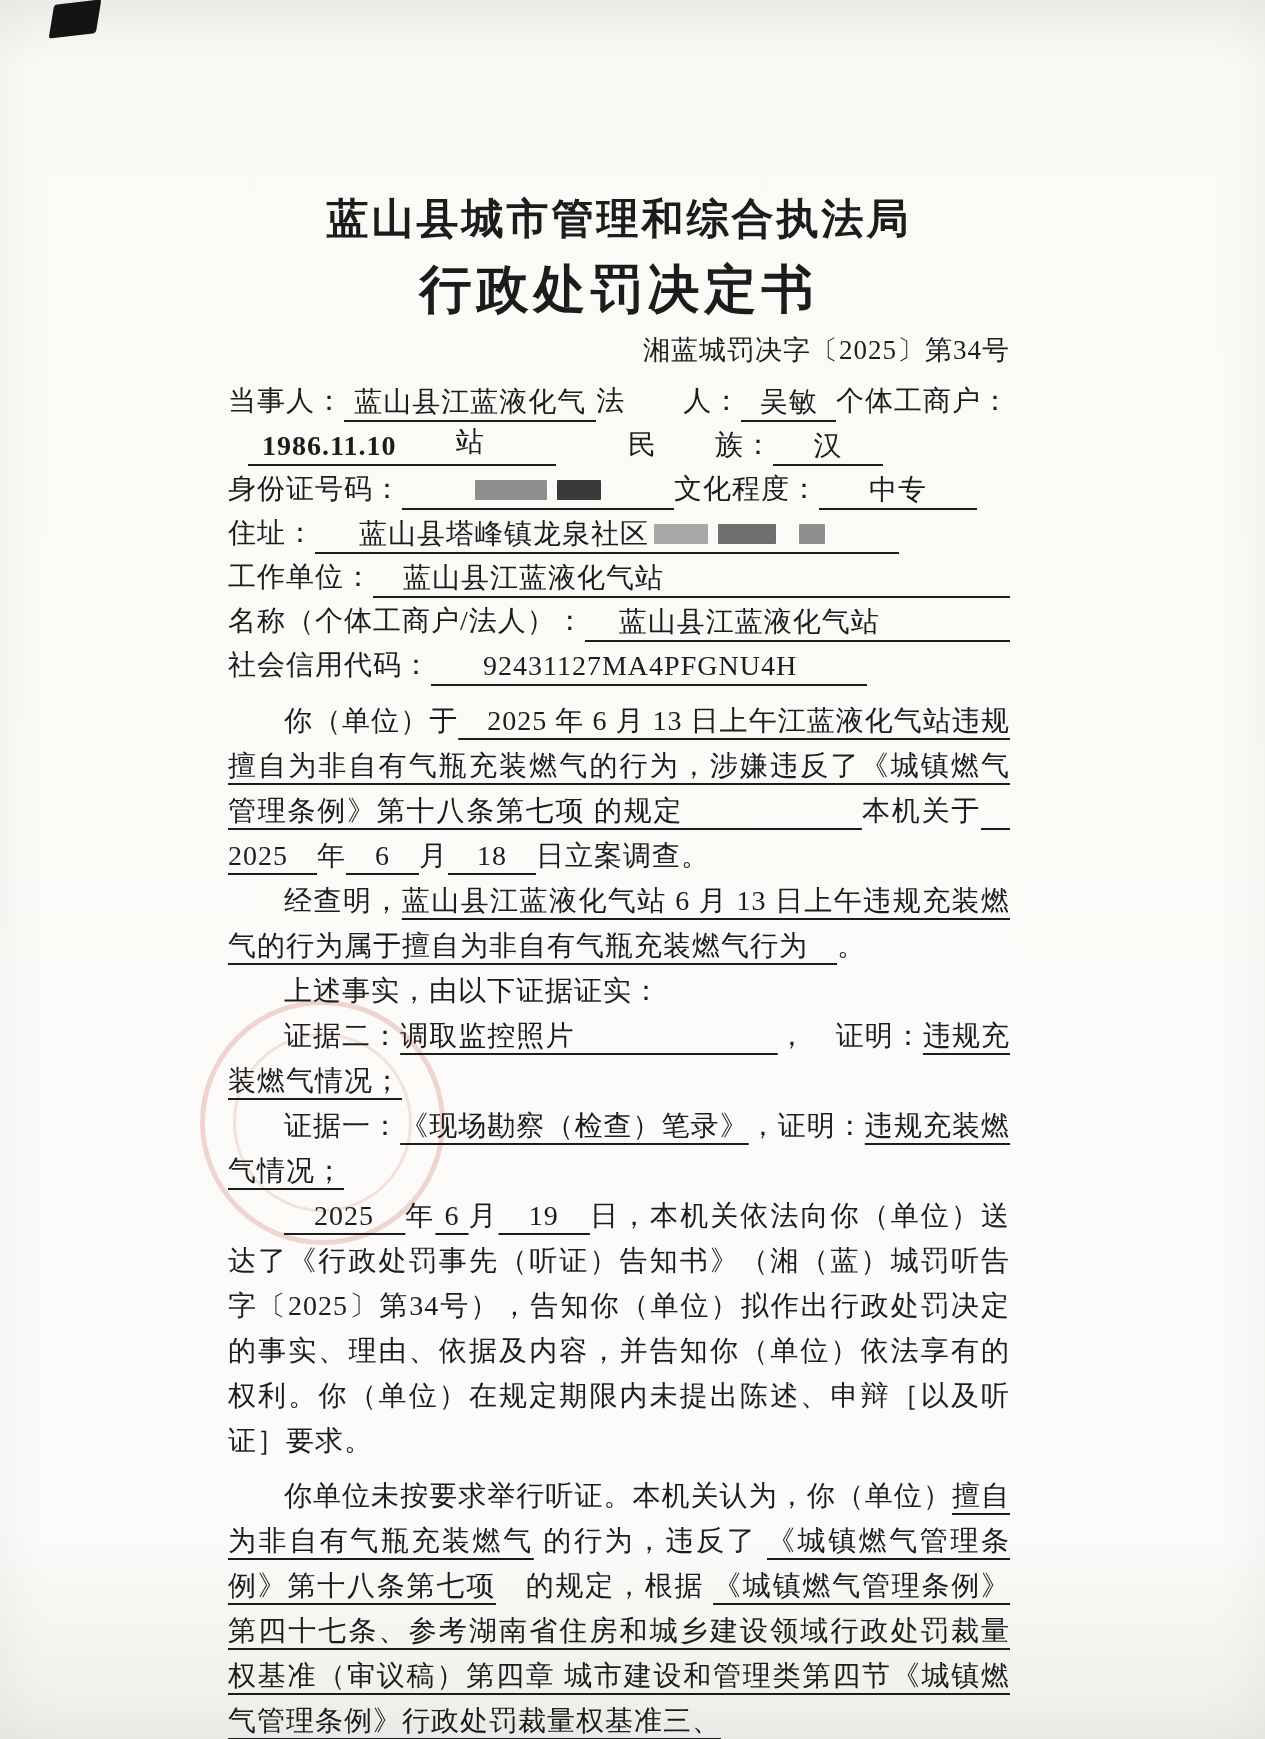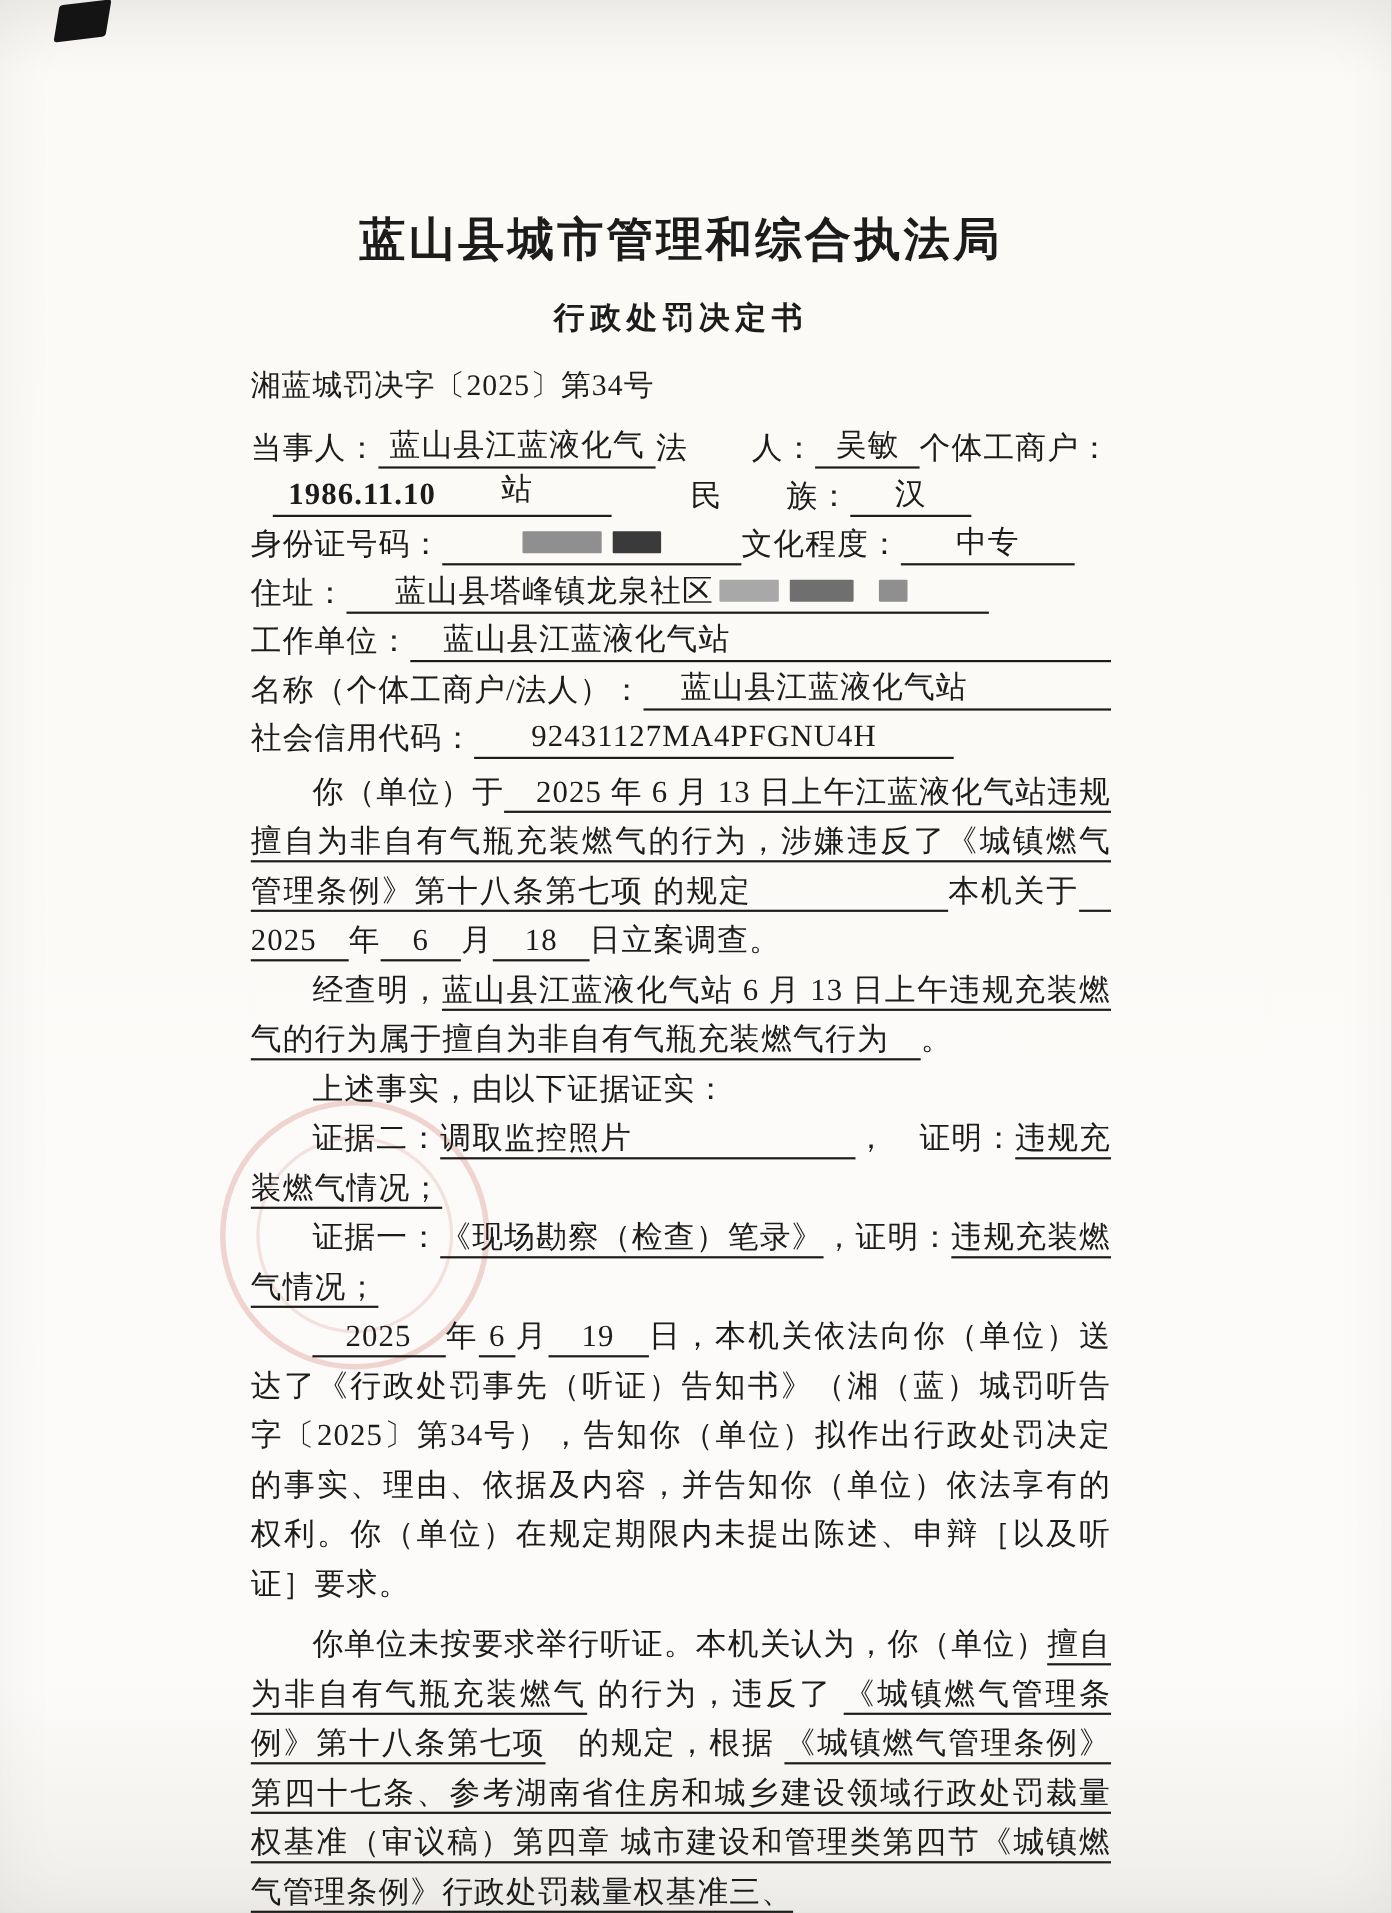--- a/index.html
+++ b/index.html
@@ -16,29 +16,29 @@
   .corner-mark {
     position:absolute; left:52px; top:2px; width:46px; height:34px;
     background:#141414; transform:skewX(-16deg) rotate(-7deg); border-radius:3px;
   }
   .content { position:absolute; left:228px; top:190px; width:782px; }
   .title {
     font-size:42px; font-weight:bold; text-align:center;
     letter-spacing:3px; line-height:58px; margin:0;
   }
   .subtitle {
-    font-size:28px; font-weight:bold; text-align:center;
+    font-size:52px; font-weight:bold; text-align:center;
     letter-spacing:5px; line-height:56px; margin:14px 0 0 0;
   }
   .docno {
-    font-size:27px; text-align:left; margin:14px 0 0 0; line-height:36px;
+    font-size:27px; text-align:right; margin:14px 0 0 0; line-height:36px;
     letter-spacing:1px;
   }
   .fields { margin-top:14px; font-size:28px; }
-  .frow { display:flex; align-items:flex-end; height:44px; }
+  .frow { display:flex; height:44px; }
   .flabel { white-space:pre; letter-spacing:1px; }
   .uval {
     display:inline-block; border-bottom:2px solid #1c1c1c;
     height:40px; line-height:40px; text-align:center; letter-spacing:1px;
     box-sizing:border-box;
   }
   .uval.left { text-align:left; }
   .flex1 { flex:1; }
   .rb { display:inline-block; height:20px; vertical-align:middle; margin:0 5px 6px 5px; border-radius:1px; }
   .rb.g1 { background:#8f8f8f; }

